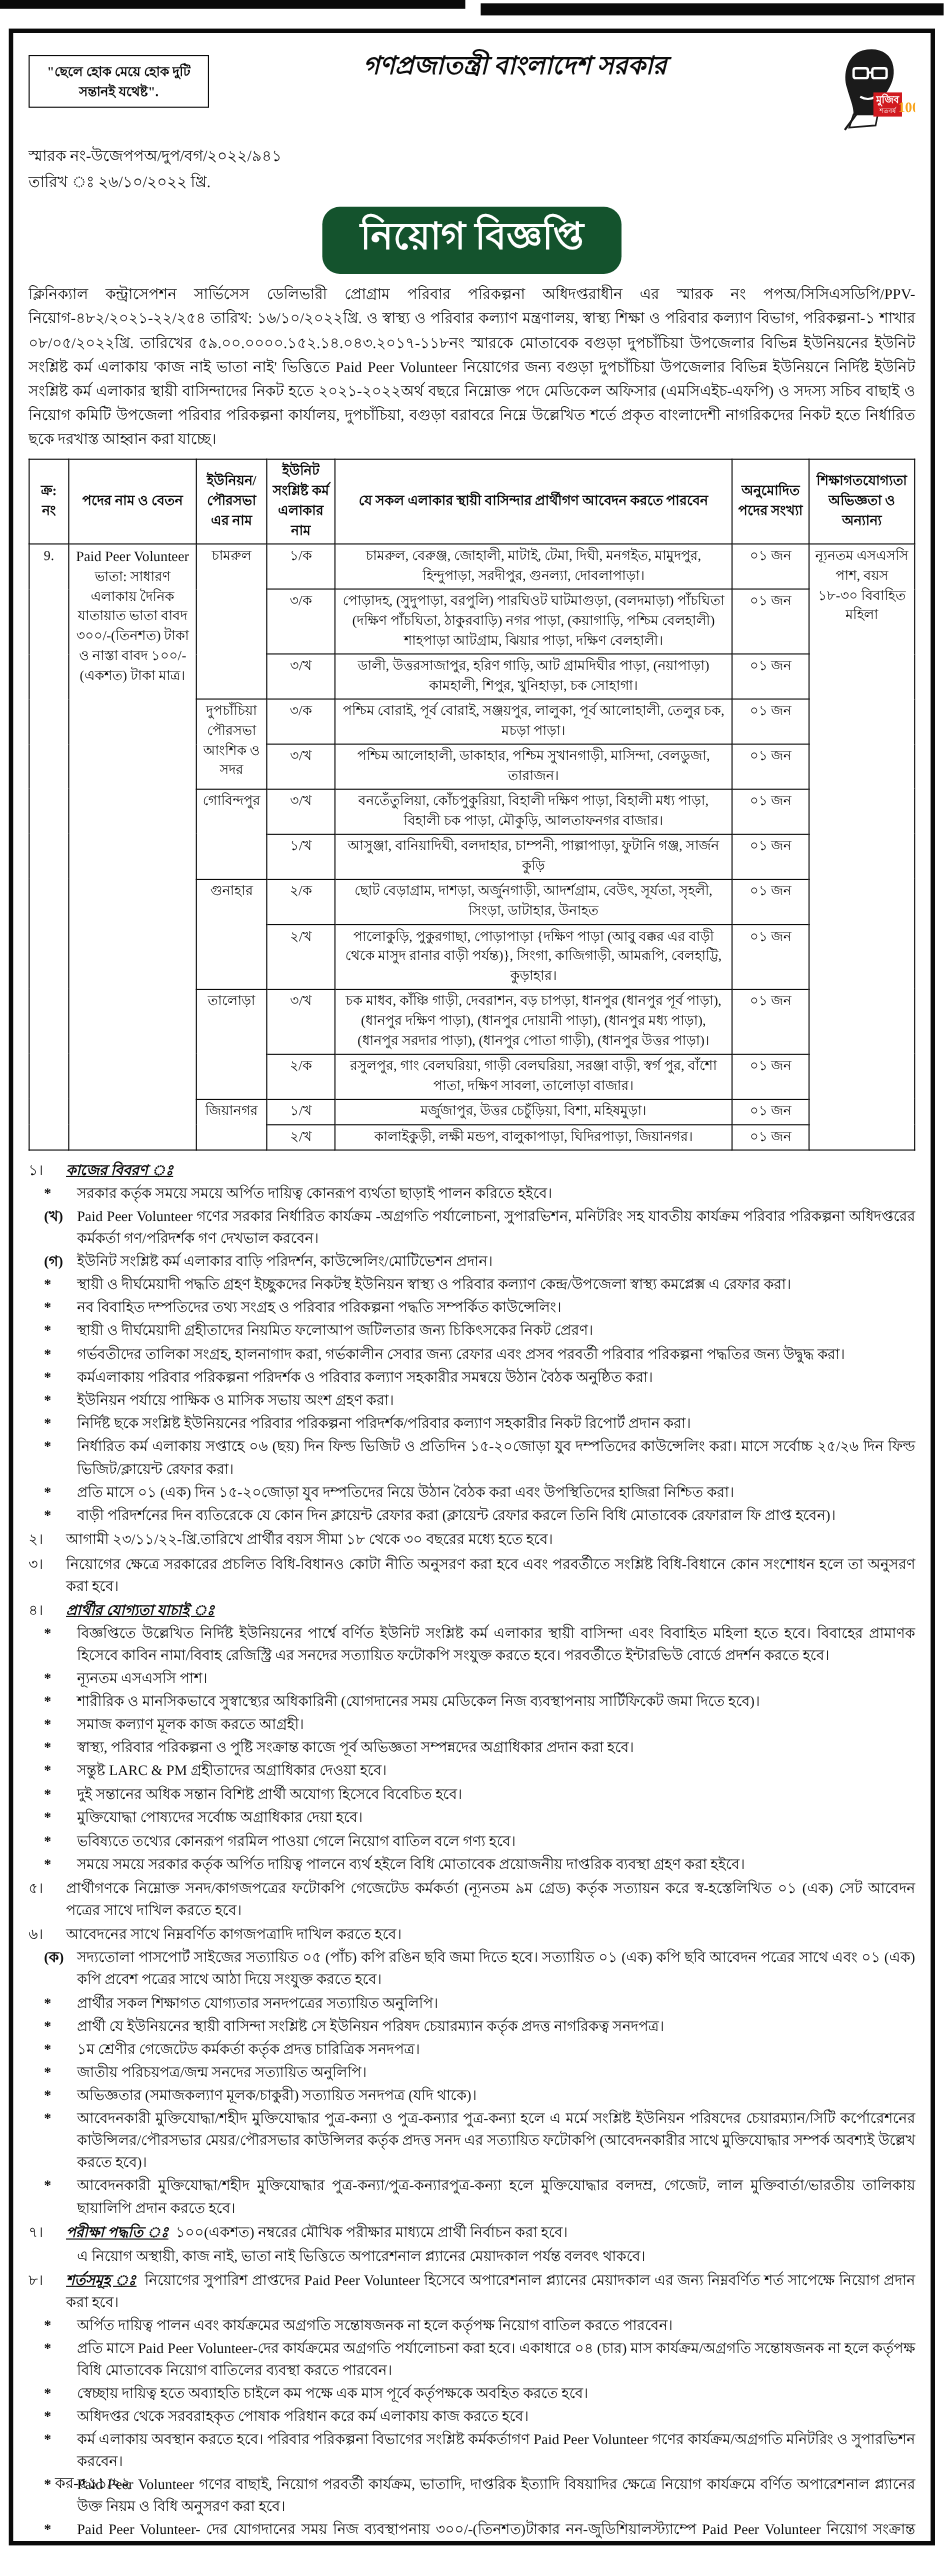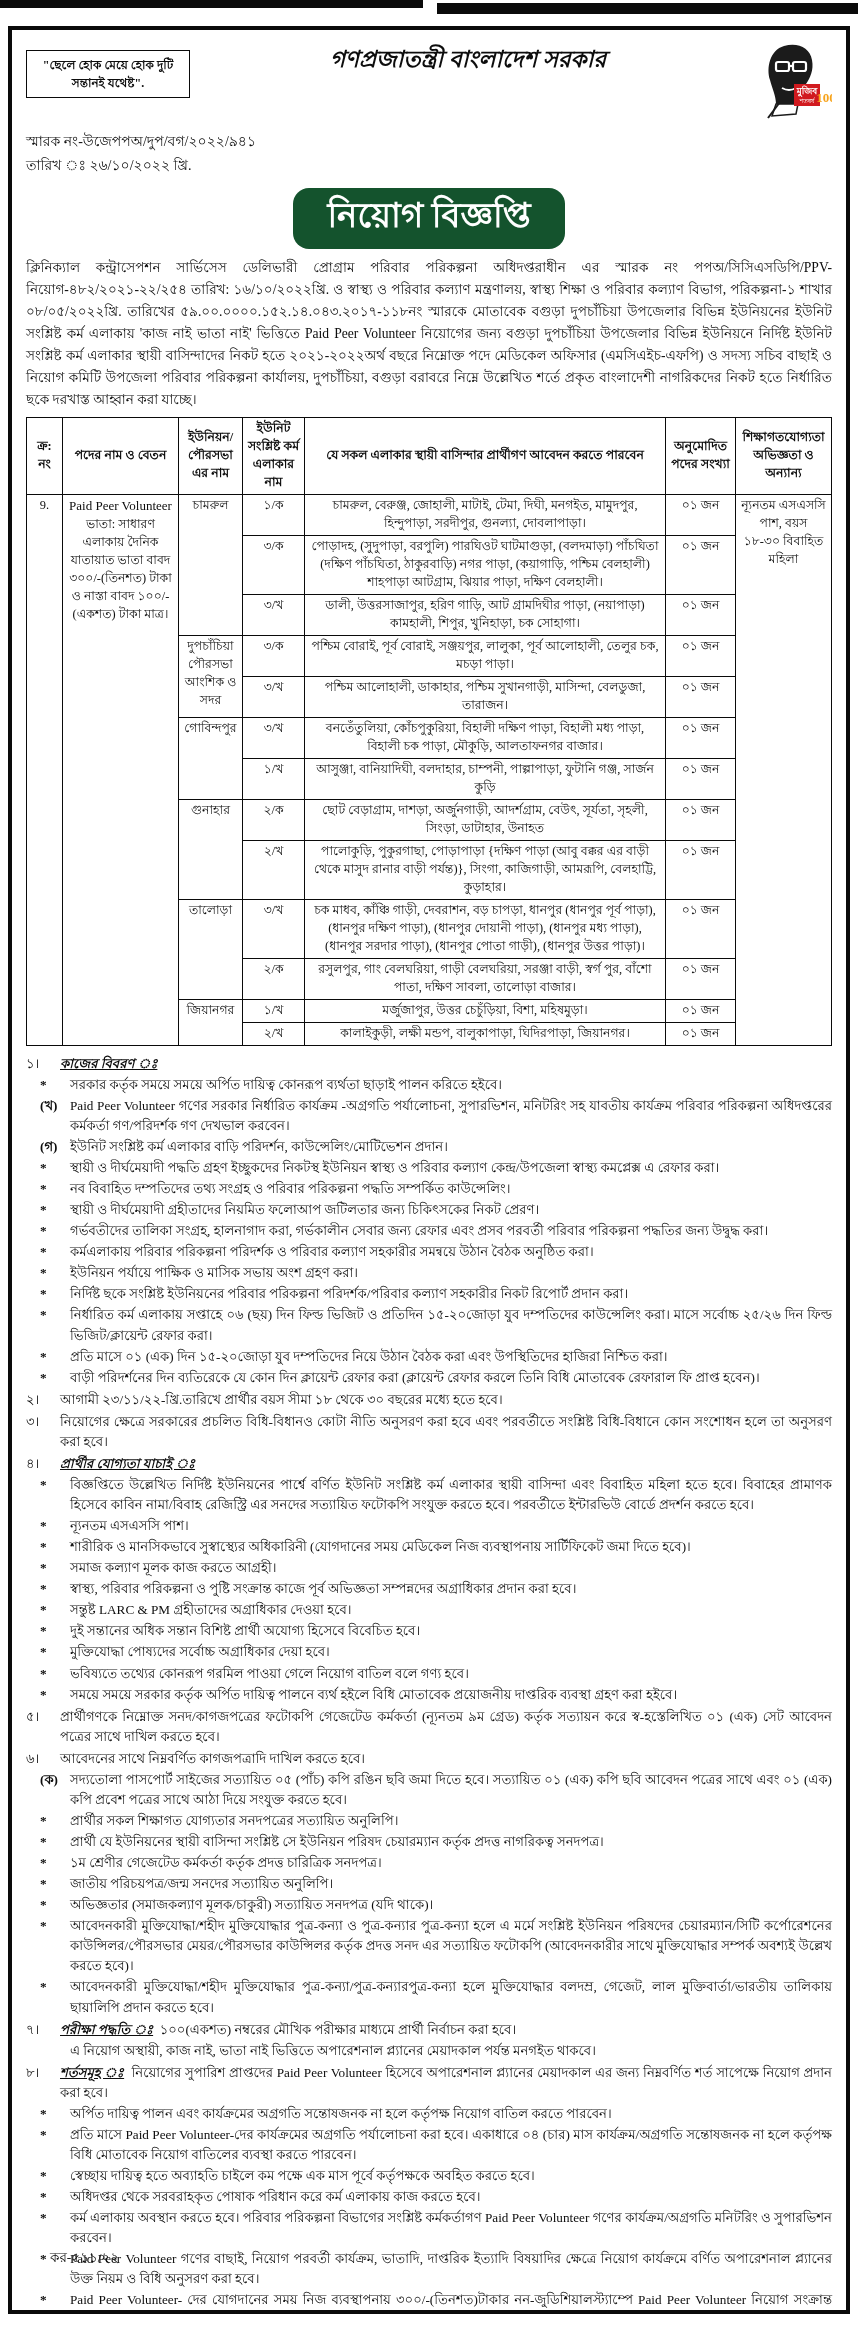--- a/index.html
+++ b/index.html
@@ -360,21 +360,21 @@
           <span class="tx">আবেদনকারী মুক্তিযোদ্ধা/শহীদ মুক্তিযোদ্ধার পুত্র-কন্যা/পুত্র-কন্যারপুত্র-কন্যা হলে মুক্তিযোদ্ধার বলদম্র, গেজেট, লাল মুক্তিবার্তা/ভারতীয় তালিকায় ছায়ালিপি প্রদান করতে হবে।</span>
         </div>
       </div>
       <div class="sec">
         <div class="sec-head">
           <span class="sec-num">৭।</span>
           <span class="sec-body"><span class="sec-title">পরীক্ষা পদ্ধতি ঃ</span>&nbsp;&nbsp;<span>১০০(একশত) নম্বরের মৌখিক পরীক্ষার মাধ্যমে প্রার্থী নির্বাচন করা হবে।</span></span>
         </div>
         <div class="item">
           <span class="mk"></span>
-          <span class="tx">এ নিয়োগ অস্থায়ী, কাজ নাই, ভাতা নাই ভিত্তিতে অপারেশনাল প্ল্যানের মেয়াদকাল পর্যন্ত মনগইত থাকবে।</span>
+          <span class="tx">এ নিয়োগ অস্থায়ী, কাজ নাই, ভাতা নাই ভিত্তিতে অপারেশনাল প্ল্যানের মেয়াদকাল পর্যন্ত বলবৎ থাকবে।</span>
         </div>
       </div>
       <div class="sec">
         <div class="sec-head">
           <span class="sec-num">৮।</span>
           <span class="sec-body"><span class="sec-title">শর্তসমূহ ঃ</span>&nbsp;&nbsp;<span>নিয়োগের সুপারিশ প্রাপ্তদের Paid Peer Volunteer হিসেবে অপারেশনাল প্ল্যানের মেয়াদকাল এর জন্য নিম্নবর্ণিত শর্ত সাপেক্ষে নিয়োগ প্রদান করা হবে।</span></span>
         </div>
         <div class="item">
           <span class="mk">*</span>
           <span class="tx">অর্পিত দায়িত্ব পালন এবং কার্যক্রমের অগ্রগতি সন্তোষজনক না হলে কর্তৃপক্ষ নিয়োগ বাতিল করতে পারবেন।</span>

